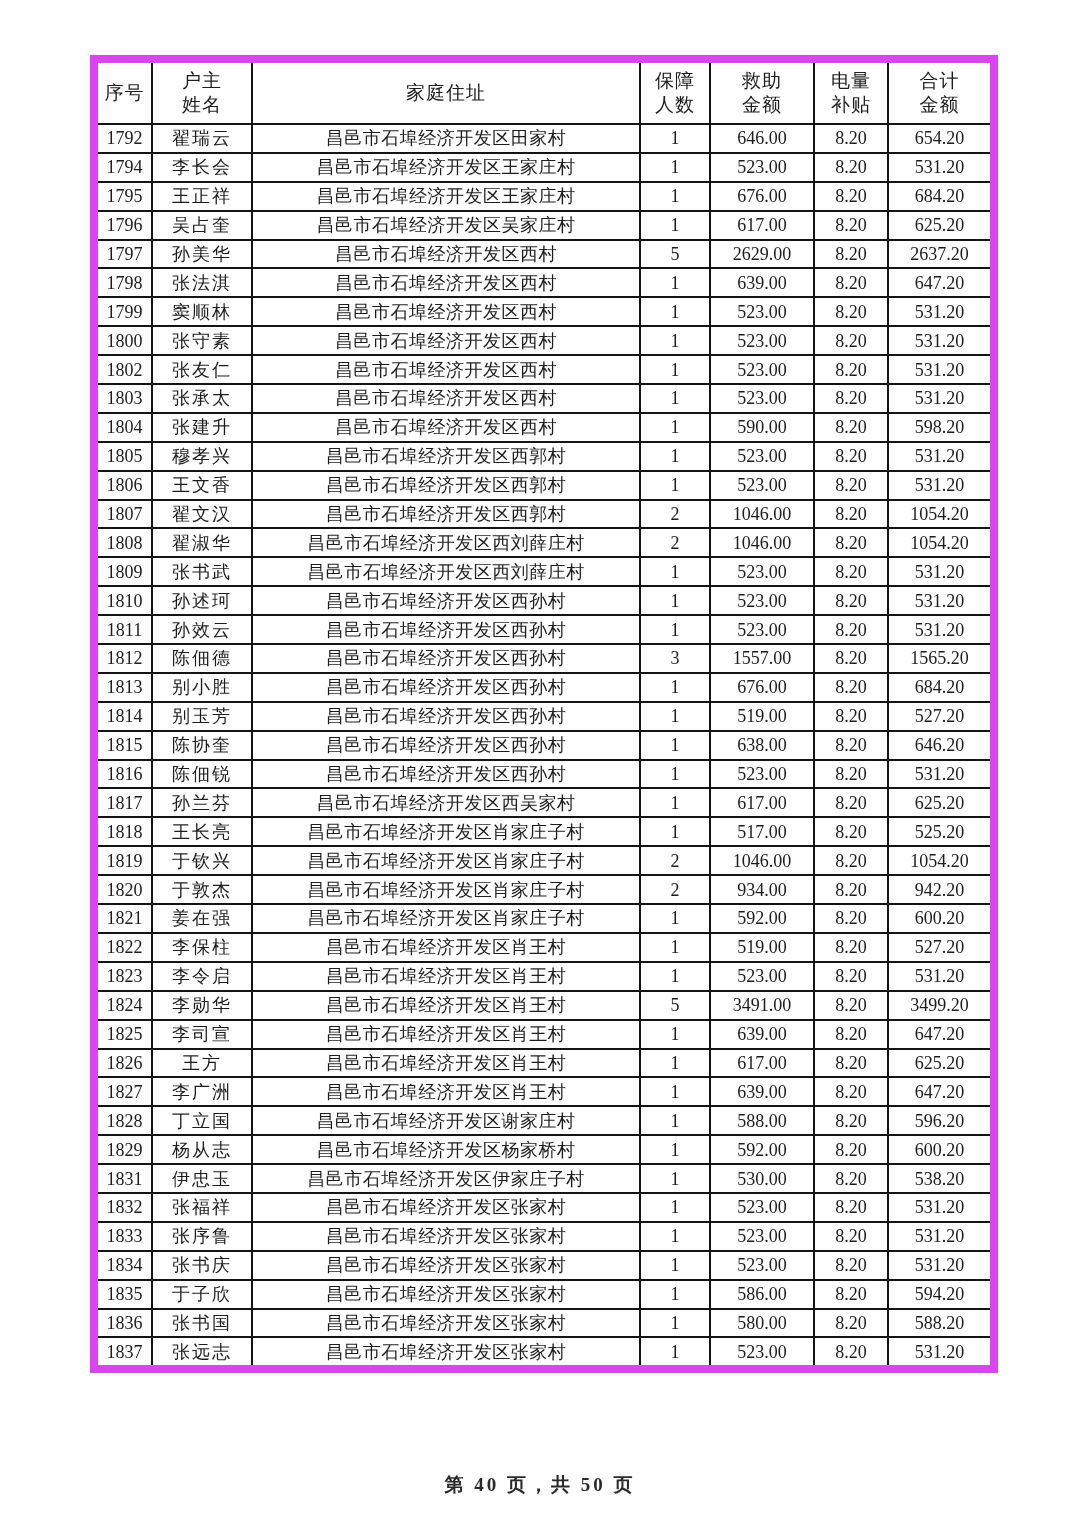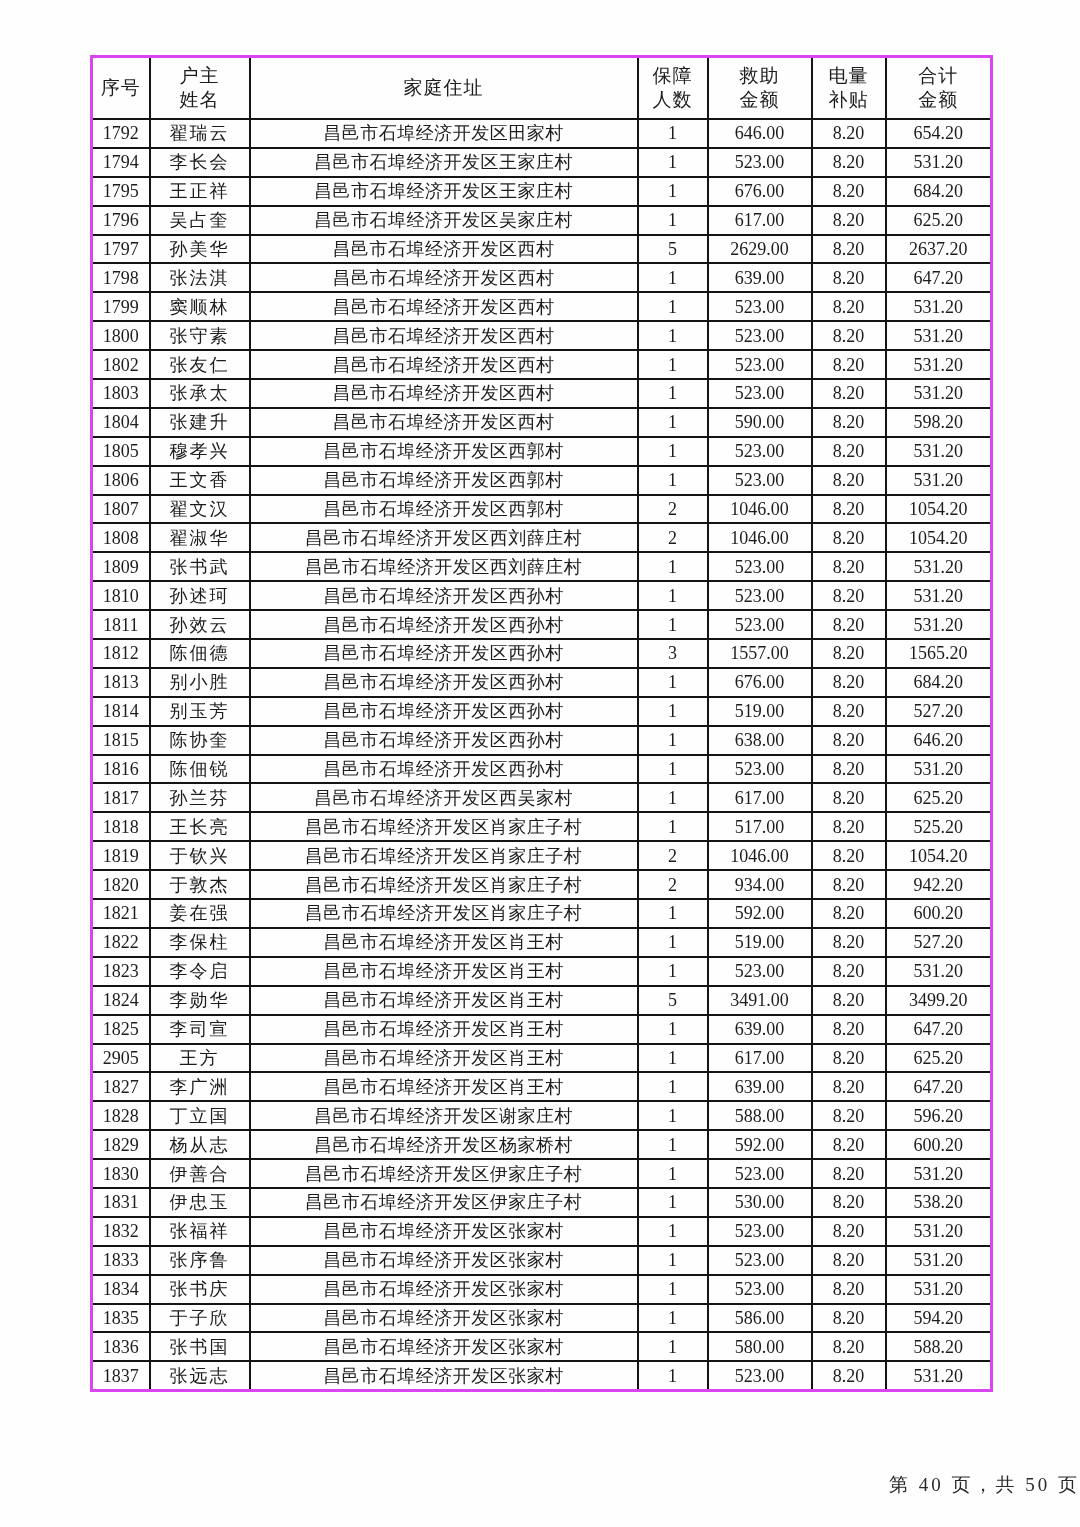--- a/index.html
+++ b/index.html
@@ -21,21 +21,21 @@
     height: 1527px;
     background: #fefefe;
   }
   table.subsidy {
     position: absolute;
     left: 90px;
     top: 55px;
     width: 900px;
     border-collapse: collapse;
     table-layout: fixed;
-    border: 3px solid #d946ef;
+    border: 8px solid #d946ef;
   }
   table.subsidy th,
   table.subsidy td {
     border: 2px solid #141414;
     text-align: center;
     vertical-align: middle;
     padding: 0 2px;
     overflow: hidden;
     white-space: nowrap;
   }
@@ -53,24 +53,25 @@
     line-height: 1;
   }
   td.c-name { letter-spacing: 2px; font-size: 18px; }
   td.c-addr { font-size: 18px; letter-spacing: 0.5px; border-radius: 8px; }
   td.c-num  { font-family: "Liberation Serif", "DejaVu Serif", serif; }
   .footer {
     position: absolute;
     left: 0;
     top: 1472px;
     width: 1080px;
-    text-align: right;
+    text-align: center;
     font-size: 19px;
     letter-spacing: 3px;
     color: #2a2a2a;
+    font-weight: bold;
   }
 </style>
 </head>
 <body>
 
 <div class="page">
 
   <table class="subsidy">
     <colgroup>
       <col style="width:58px">
@@ -380,21 +381,21 @@
         <tr>
           <td class="c-num">1825</td>
           <td class="c-name">李司宣</td>
           <td class="c-addr">昌邑市石埠经济开发区肖王村</td>
           <td class="c-num">1</td>
           <td class="c-num">639.00</td>
           <td class="c-num">8.20</td>
           <td class="c-num">647.20</td>
         </tr>
         <tr>
-          <td class="c-num">2905</td>
+          <td class="c-num">1826</td>
           <td class="c-name">王方</td>
           <td class="c-addr">昌邑市石埠经济开发区肖王村</td>
           <td class="c-num">1</td>
           <td class="c-num">617.00</td>
           <td class="c-num">8.20</td>
           <td class="c-num">625.20</td>
         </tr>
         <tr>
           <td class="c-num">1827</td>
           <td class="c-name">李广洲</td>
@@ -414,29 +415,20 @@
           <td class="c-num">596.20</td>
         </tr>
         <tr>
           <td class="c-num">1829</td>
           <td class="c-name">杨从志</td>
           <td class="c-addr">昌邑市石埠经济开发区杨家桥村</td>
           <td class="c-num">1</td>
           <td class="c-num">592.00</td>
           <td class="c-num">8.20</td>
           <td class="c-num">600.20</td>
-        </tr>
-        <tr>
-          <td class="c-num">1830</td>
-          <td class="c-name">伊善合</td>
-          <td class="c-addr">昌邑市石埠经济开发区伊家庄子村</td>
-          <td class="c-num">1</td>
-          <td class="c-num">523.00</td>
-          <td class="c-num">8.20</td>
-          <td class="c-num">531.20</td>
         </tr>
         <tr>
           <td class="c-num">1831</td>
           <td class="c-name">伊忠玉</td>
           <td class="c-addr">昌邑市石埠经济开发区伊家庄子村</td>
           <td class="c-num">1</td>
           <td class="c-num">530.00</td>
           <td class="c-num">8.20</td>
           <td class="c-num">538.20</td>
         </tr>

